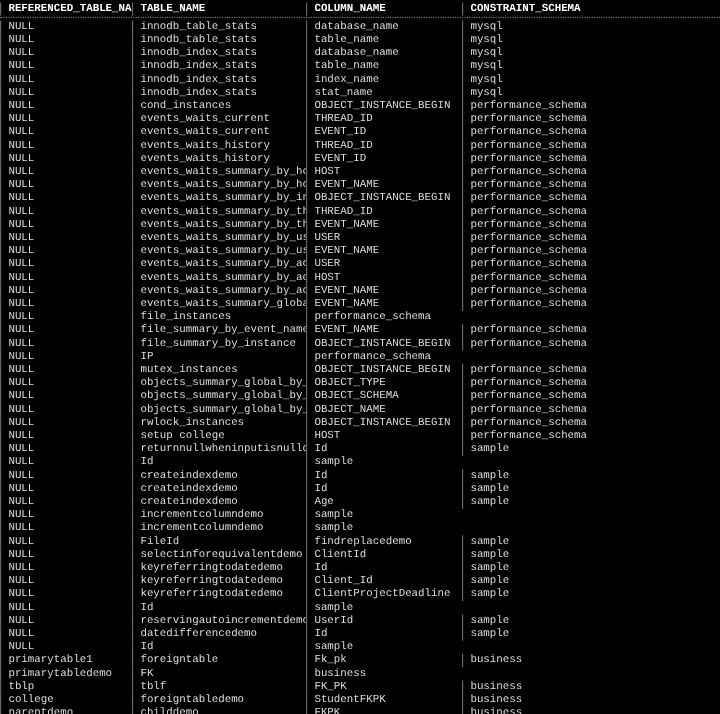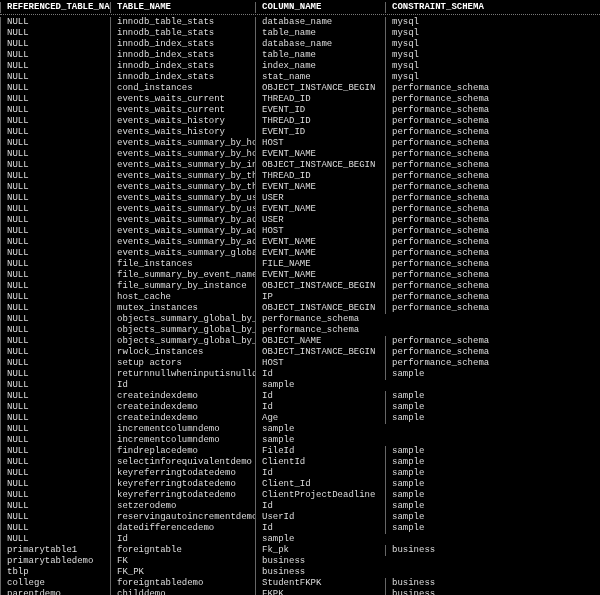--- a/index.html
+++ b/index.html
@@ -62,44 +62,44 @@
     <div class="row"><span>NULL</span><span>events_waits_summary_by_host_by_event_name</span><span>EVENT_NAME</span><span>performance_schema</span></div>
     <div class="row"><span>NULL</span><span>events_waits_summary_by_instance</span><span>OBJECT_INSTANCE_BEGIN</span><span>performance_schema</span></div>
     <div class="row"><span>NULL</span><span>events_waits_summary_by_thread_by_event_name</span><span>THREAD_ID</span><span>performance_schema</span></div>
     <div class="row"><span>NULL</span><span>events_waits_summary_by_thread_by_event_name</span><span>EVENT_NAME</span><span>performance_schema</span></div>
     <div class="row"><span>NULL</span><span>events_waits_summary_by_user_by_event_name</span><span>USER</span><span>performance_schema</span></div>
     <div class="row"><span>NULL</span><span>events_waits_summary_by_user_by_event_name</span><span>EVENT_NAME</span><span>performance_schema</span></div>
     <div class="row"><span>NULL</span><span>events_waits_summary_by_account_by_event_name</span><span>USER</span><span>performance_schema</span></div>
     <div class="row"><span>NULL</span><span>events_waits_summary_by_account_by_event_name</span><span>HOST</span><span>performance_schema</span></div>
     <div class="row"><span>NULL</span><span>events_waits_summary_by_account_by_event_name</span><span>EVENT_NAME</span><span>performance_schema</span></div>
     <div class="row"><span>NULL</span><span>events_waits_summary_global_by_event_name</span><span>EVENT_NAME</span><span>performance_schema</span></div>
-    <div class="row"><span>NULL</span><span>file_instances</span><span>FILE_NAME</span><span>performance_schema</span></div>
+    <div class="row"><span>NULL</span><span>file_instances</span><span>performance_schema</span></div>
     <div class="row"><span>NULL</span><span>file_summary_by_event_name</span><span>EVENT_NAME</span><span>performance_schema</span></div>
     <div class="row"><span>NULL</span><span>file_summary_by_instance</span><span>OBJECT_INSTANCE_BEGIN</span><span>performance_schema</span></div>
-    <div class="row"><span>NULL</span><span>host_cache</span><span>IP</span><span>performance_schema</span></div>
+    <div class="row"><span>NULL</span><span>IP</span><span>performance_schema</span></div>
     <div class="row"><span>NULL</span><span>mutex_instances</span><span>OBJECT_INSTANCE_BEGIN</span><span>performance_schema</span></div>
-    <div class="row"><span>NULL</span><span>objects_summary_global_by_type</span><span>performance_schema</span></div>
-    <div class="row"><span>NULL</span><span>objects_summary_global_by_type</span><span>performance_schema</span></div>
+    <div class="row"><span>NULL</span><span>objects_summary_global_by_type</span><span>OBJECT_TYPE</span><span>performance_schema</span></div>
+    <div class="row"><span>NULL</span><span>objects_summary_global_by_type</span><span>OBJECT_SCHEMA</span><span>performance_schema</span></div>
     <div class="row"><span>NULL</span><span>objects_summary_global_by_type</span><span>OBJECT_NAME</span><span>performance_schema</span></div>
     <div class="row"><span>NULL</span><span>rwlock_instances</span><span>OBJECT_INSTANCE_BEGIN</span><span>performance_schema</span></div>
-    <div class="row"><span>NULL</span><span>setup actors</span><span>HOST</span><span>performance_schema</span></div>
+    <div class="row"><span>NULL</span><span>setup college</span><span>HOST</span><span>performance_schema</span></div>
     <div class="row"><span>NULL</span><span>returnnullwheninputisnulldemo</span><span>Id</span><span>sample</span></div>
     <div class="row"><span>NULL</span><span>Id</span><span>sample</span></div>
     <div class="row"><span>NULL</span><span>createindexdemo</span><span>Id</span><span>sample</span></div>
     <div class="row"><span>NULL</span><span>createindexdemo</span><span>Id</span><span>sample</span></div>
     <div class="row"><span>NULL</span><span>createindexdemo</span><span>Age</span><span>sample</span></div>
     <div class="row"><span>NULL</span><span>incrementcolumndemo</span><span>sample</span></div>
     <div class="row"><span>NULL</span><span>incrementcolumndemo</span><span>sample</span></div>
-    <div class="row"><span>NULL</span><span>findreplacedemo</span><span>FileId</span><span>sample</span></div>
+    <div class="row"><span>NULL</span><span>FileId</span><span>findreplacedemo</span><span>sample</span></div>
     <div class="row"><span>NULL</span><span>selectinforequivalentdemo</span><span>ClientId</span><span>sample</span></div>
     <div class="row"><span>NULL</span><span>keyreferringtodatedemo</span><span>Id</span><span>sample</span></div>
     <div class="row"><span>NULL</span><span>keyreferringtodatedemo</span><span>Client_Id</span><span>sample</span></div>
     <div class="row"><span>NULL</span><span>keyreferringtodatedemo</span><span>ClientProjectDeadline</span><span>sample</span></div>
-    <div class="row"><span>NULL</span><span>setzerodemo</span><span>Id</span><span>sample</span></div>
+    <div class="row"><span>NULL</span><span>Id</span><span>sample</span></div>
     <div class="row"><span>NULL</span><span>reservingautoincrementdemo</span><span>UserId</span><span>sample</span></div>
     <div class="row"><span>NULL</span><span>datedifferencedemo</span><span>Id</span><span>sample</span></div>
     <div class="row"><span>NULL</span><span>Id</span><span>sample</span></div>
     <div class="row"><span>primarytable1</span><span>foreigntable</span><span>Fk_pk</span><span>business</span></div>
     <div class="row"><span>primarytabledemo</span><span>FK</span><span>business</span></div>
-    <div class="row"><span>tblp</span><span>FK_PK</span><span>business</span></div>
+    <div class="row"><span>tblp</span><span>tblf</span><span>FK_PK</span><span>business</span></div>
     <div class="row"><span>college</span><span>foreigntabledemo</span><span>StudentFKPK</span><span>business</span></div>
     <div class="row"><span>parentdemo</span><span>childdemo</span><span>FKPK</span><span>business</span></div>
   </div>
 
 </body></html>

